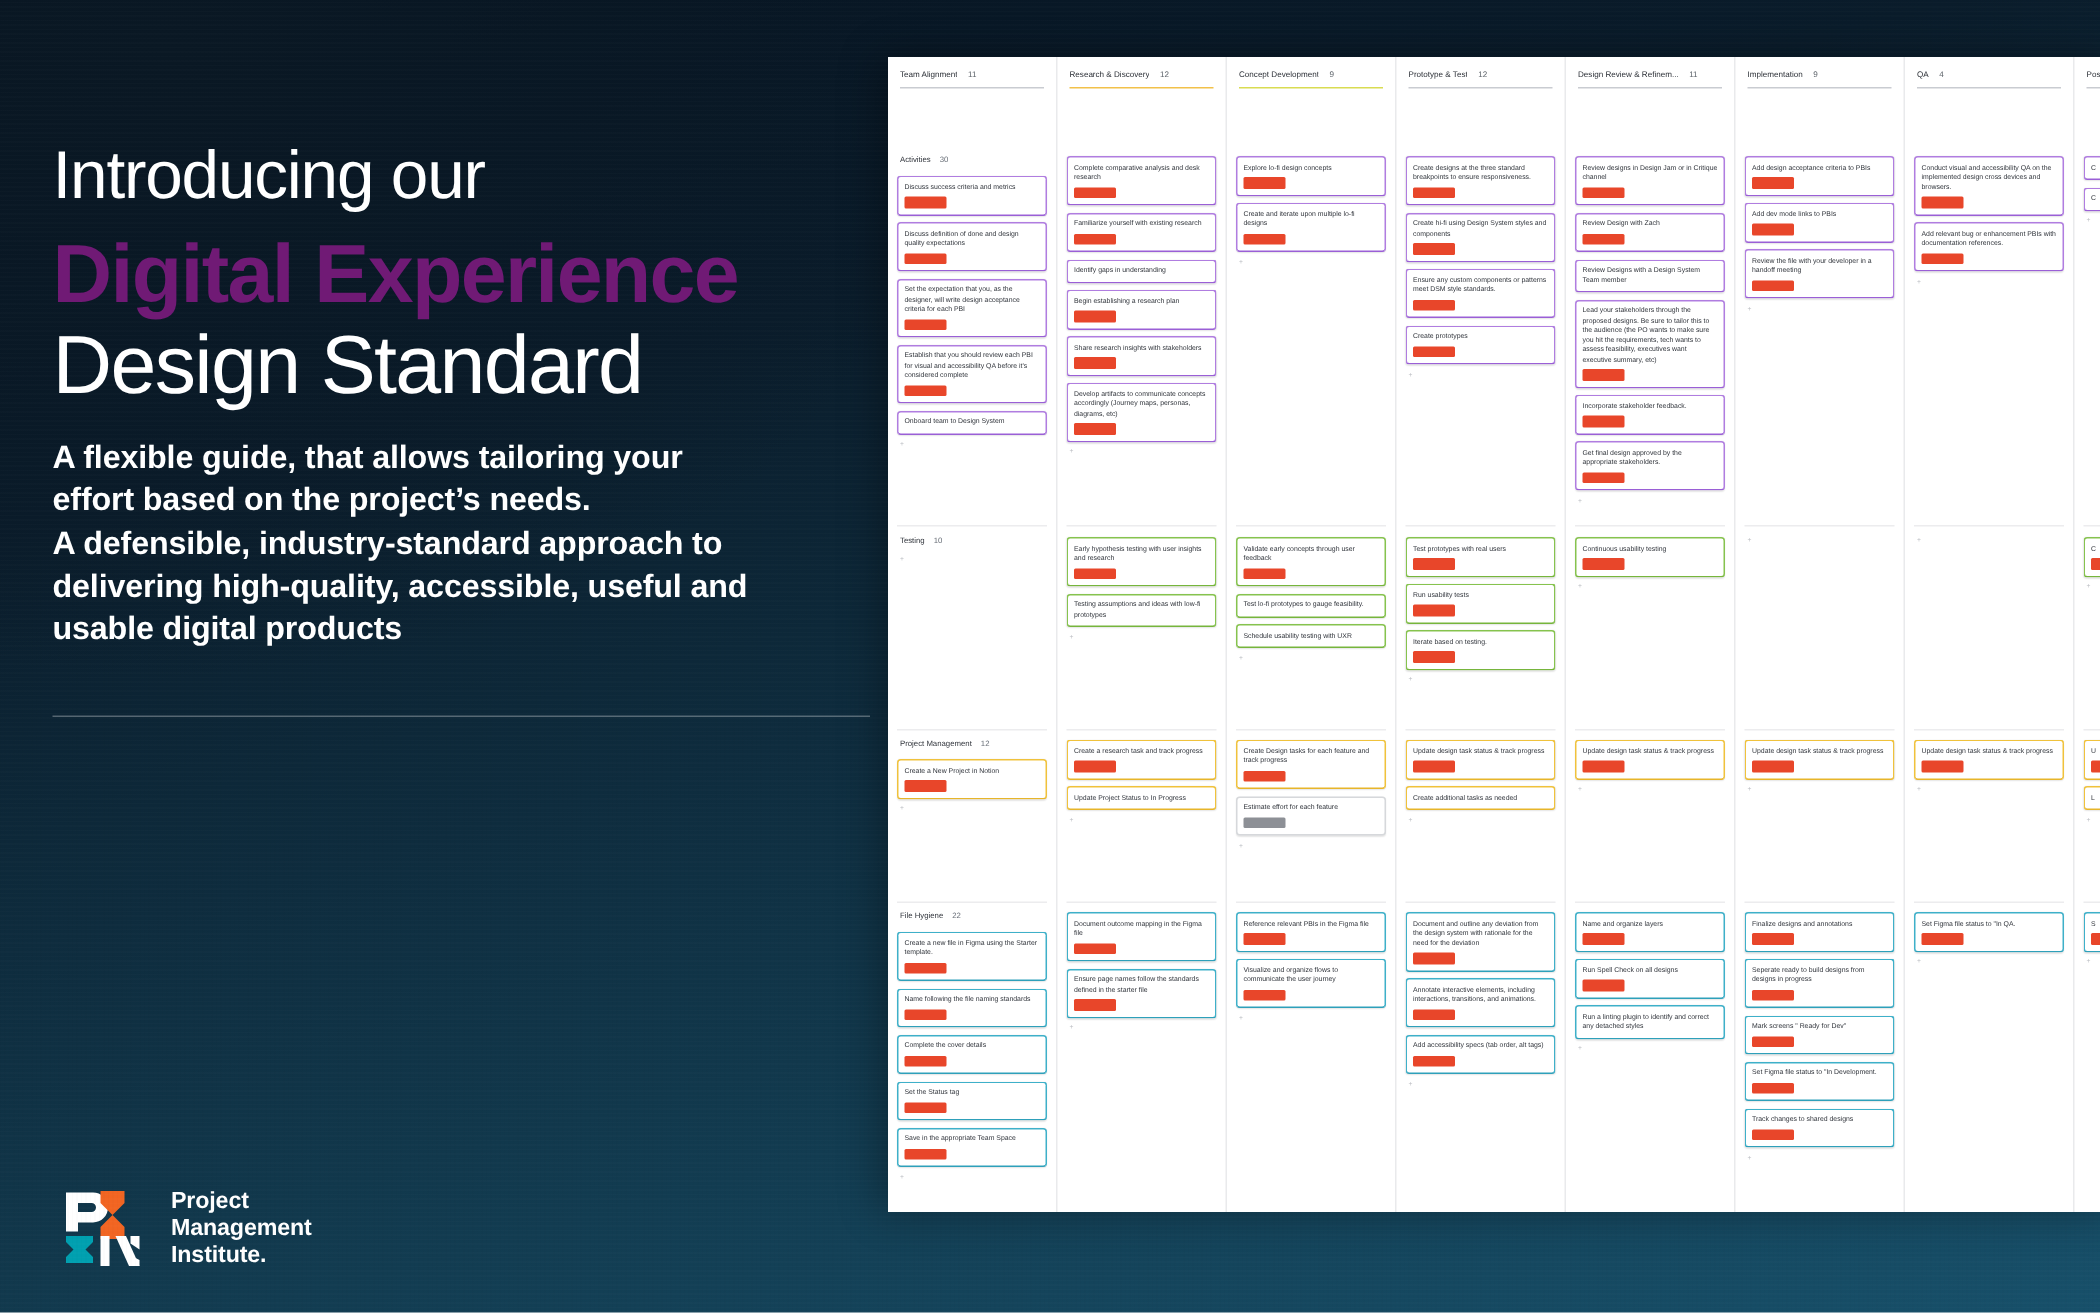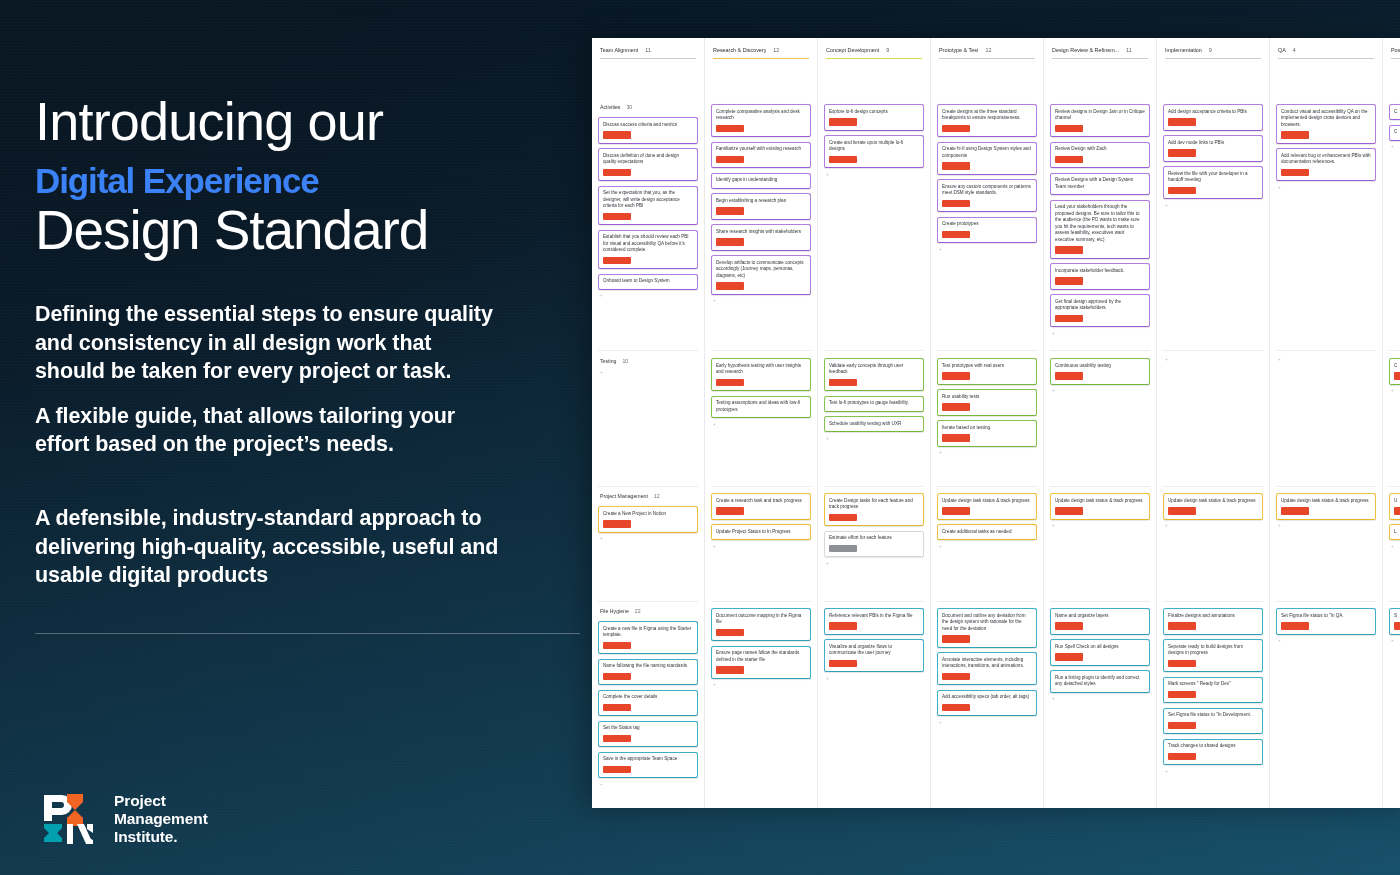--- a/index.html
+++ b/index.html
@@ -23,31 +23,31 @@
     pointer-events:none;
   }
 
   
   .left-panel {
     position: absolute;
     left: 35px; top: 0; width: 550px; height: 875px;
     z-index: 3;
   }
   .title-line1 {
-    font-size: 54px;
+    font-size: 45px;
     font-weight: 400;
     color: #ffffff;
     letter-spacing: -0.8px;
     line-height: 1.06;
     margin-top: 93px;
   }
   .title-line2 {
-    font-size: 35px;
+    font-size: 55px;
     font-weight: 700;
-    color: #3b82f6;
+    color: #701a75;
     letter-spacing: -1.1px;
     line-height: 1.12;
     margin-top: 11px;
   }
   .title-line3 {
     font-size: 55px;
     font-weight: 400;
     color: #ffffff;
     letter-spacing: -1.1px;
     line-height: 1.12;
@@ -55,21 +55,21 @@
   .para {
     font-size: 21.5px;
     font-weight: 600;
     color: #ffffff;
     line-height: 1.33;
     letter-spacing: -0.1px;
     max-width: 470px;
   }
   .p1 { margin-top: 38px; }
   .p2 { margin-top: 16px; }
-  .p3 { margin-top: 45px; }
+  .p3 { }
   .divider {
     margin-top: 43px;
     width: 545px;
     height: 1px;
     background: rgba(255,255,255,0.30);
   }
 
   
   .logo-wrap {
     position: absolute;
@@ -160,21 +160,20 @@
   }
   .spacer-top { padding-top: 7px; }
 </style>
 </head>
 <body>
 
 <div class="left-panel">
   <div class="title-line1">Introducing our</div>
   <div class="title-line2">Digital Experience</div>
   <div class="title-line3">Design Standard</div>
-  <div class="para p1">Defining the essential steps to ensure quality and consistency in all design work that should be taken for every project or task.</div>
   <div class="para p2">A flexible guide, that allows tailoring your effort based on the project’s needs.</div>
   <div class="para p3">A defensible, industry-standard approach to delivering high-quality, accessible, useful and usable digital products</div>
   <div class="divider"></div>
 </div>
 
 <div class="logo-wrap">
   <svg class="logo-mark" viewBox="0 0 62 56">
     <path d="M4 4 H22 a10 10 0 0 1 0 20 H12 V30 H4 Z M12 11 v6 h9 a3 3 0 0 0 0 -6 Z" fill="#ffffff"></path>
     <path d="M27 3 h16 v8 l-8 8 l8 8 v8 H27 v-8 l8 -8 l-8 -8 Z" fill="#F26522"></path>
     <path d="M4 33 h18 v4 l-5 5 l5 5 v4 H4 v-4 l5 -5 l-5 -5 Z" fill="#00A0B0"></path>

